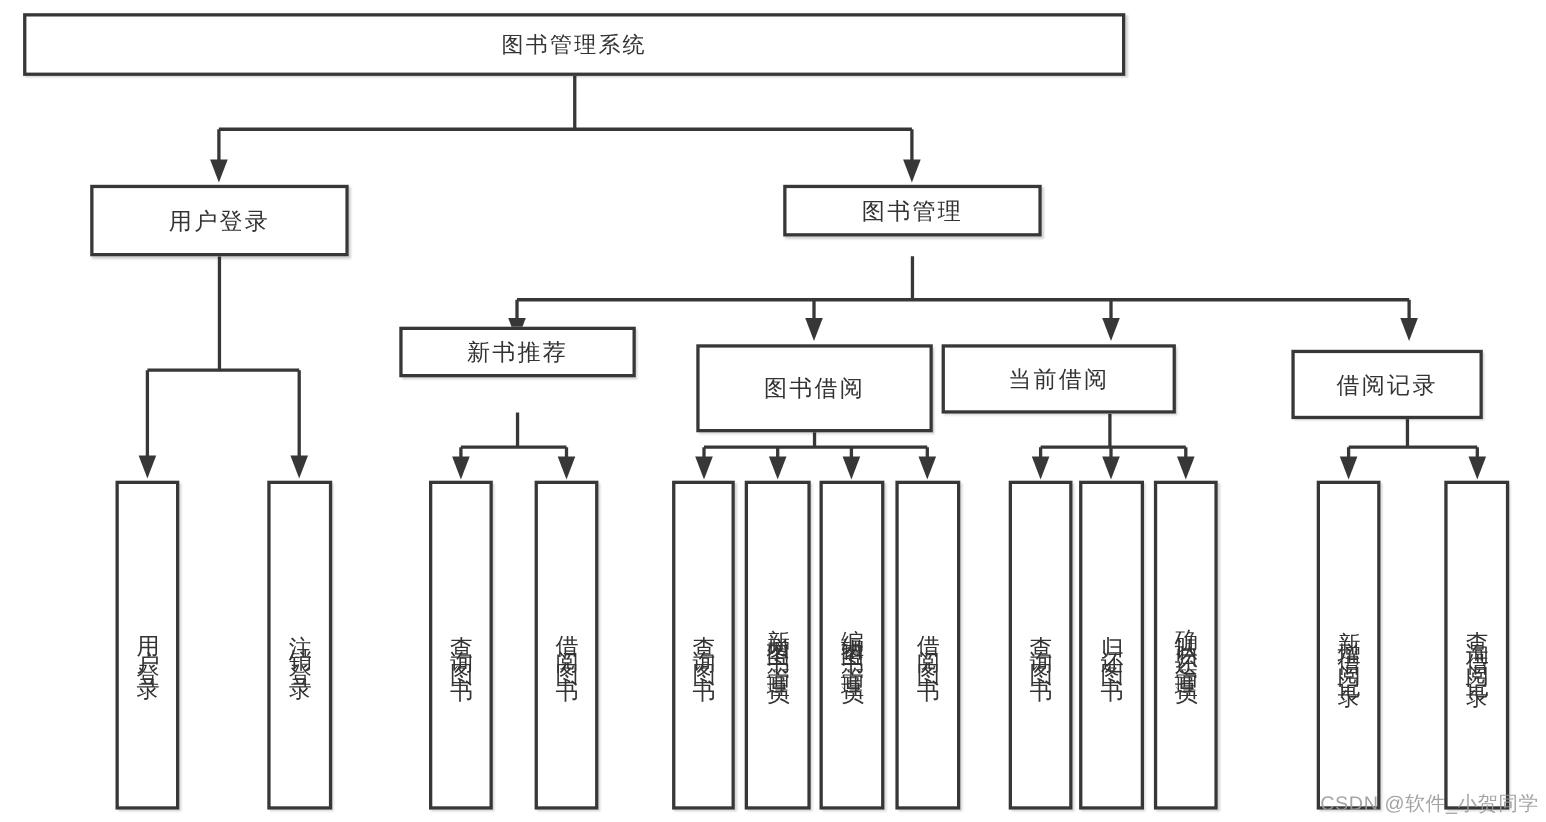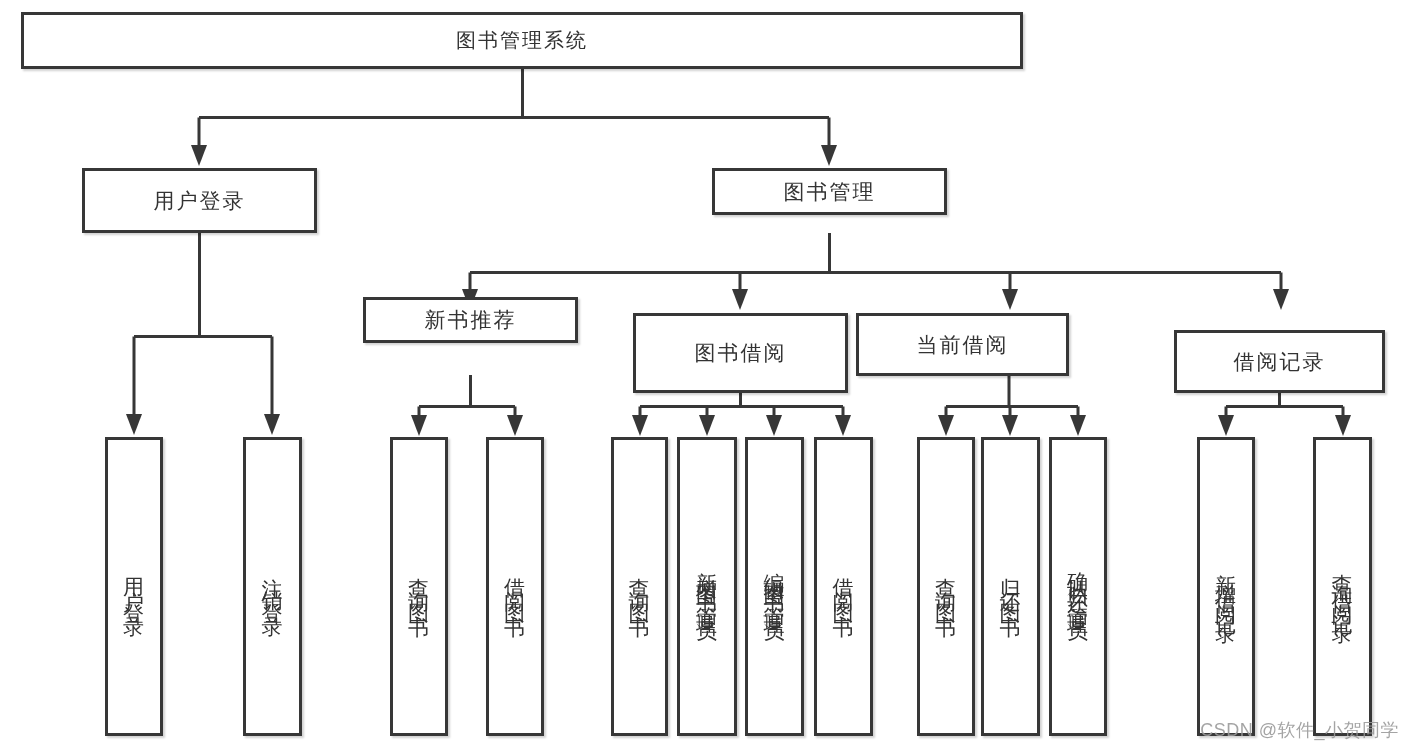--- a/index.html
+++ b/index.html
@@ -5,20 +5,21 @@
   html,body{margin:0;padding:0;background:#ffffff;}
   .stage{
     position:relative;width:1405px;height:747px;background:#ffffff;overflow:hidden;
     font-family:"Liberation Sans", sans-serif;color:#333333;
   }
   .wires{position:absolute;left:0;top:0;width:1405px;height:747px;}
   .box{
     position:absolute;background:#ffffff;border:3px solid #373737;box-sizing:border-box;
     display:flex;align-items:center;justify-content:center;
     box-shadow:2px 2px 2px rgba(0,0,0,0.18);
+    font-family:Liberation Serif, serif;
   }
   .h-label{font-size:21px;letter-spacing:2px;color:#333333;white-space:nowrap;}
   .title-label{font-size:20px;letter-spacing:2px;color:#333333;white-space:nowrap;}
   .leaf span{
     writing-mode:vertical-rl;text-orientation:mixed;line-height:1;
     font-size:21px;color:#333333;
   }
   .ls4 span{letter-spacing:13px;}
   .ls6 span{letter-spacing:10px;}
   .ls9 span{letter-spacing:7px;}
@@ -85,21 +86,21 @@
 
   <div class="box" style="left:363px;top:297px;width:215px;height:46px">
     <span class="h-label">新书推荐</span>
   </div>
   <div class="box" style="left:633px;top:313px;width:215px;height:80px">
     <span class="h-label">图书借阅</span>
   </div>
   <div class="box" style="left:856px;top:313px;width:213px;height:63px">
     <span class="h-label">当前借阅</span>
   </div>
-  <div class="box" style="left:1174px;top:330px;width:211px;height:63px">
+  <div class="box" style="left:1174px;top:318px;width:174px;height:63px">
     <span class="h-label">借阅记录</span>
   </div>
 
   <div class="box leaf ls4" style="left:105px;top:437px;width:58px;height:299px">
     <span>用户登录</span>
   </div>
   <div class="box leaf ls4" style="left:243px;top:437px;width:59px;height:299px">
     <span>注销登录</span>
   </div>
 

